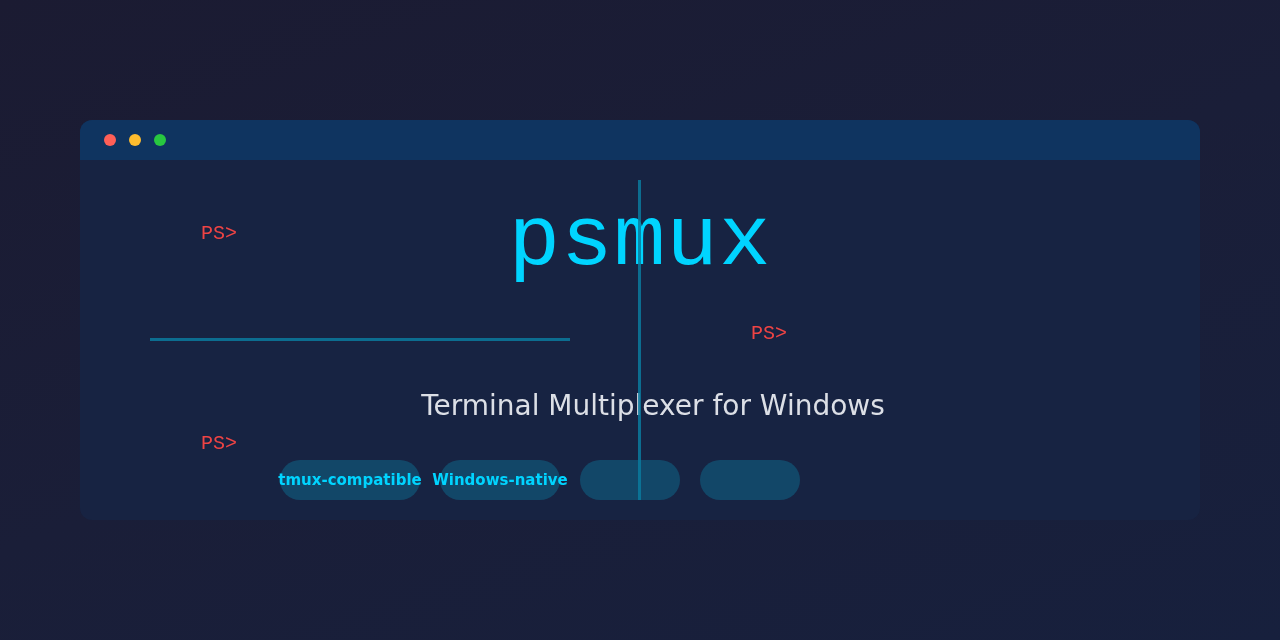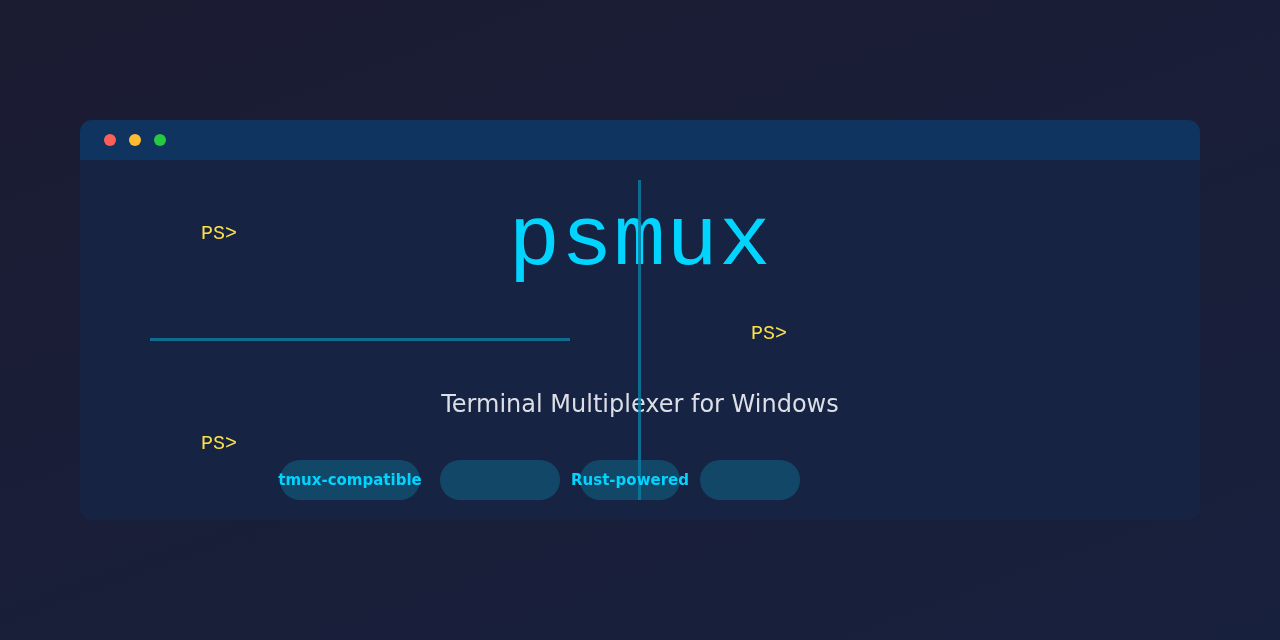--- a/index.html
+++ b/index.html
@@ -24,30 +24,30 @@
     .hline {
       position: absolute; left: 70px; top: 218px; width: 420px; height: 3px;
       background: #0b7a9e; opacity: 0.85;
     }
     .vline {
       position: absolute; left: 558px; top: 60px; width: 3px; height: 320px;
       background: #0b7a9e; opacity: 0.85; z-index: 1;
     }
     .prompt {
       position: absolute; font-family: "Liberation Mono", monospace;
-      font-size: 20px; color: #fde047; line-height: 1;
+      font-size: 20px; color: #ef4444; line-height: 1;
     }
     .title {
       position: absolute; left: 0; width: 1120px; top: 78px; text-align: center;
       font-family: "Liberation Mono", monospace; font-weight: normal;
       font-size: 86px; line-height: 1; color: #00d4ff; letter-spacing: 1px;
     }
     .subtitle {
-      position: absolute; left: 0; width: 1120px; top: 272px; text-align: center;
-      font-size: 24px; color: #dcdfe6; font-weight: normal; line-height: 1;
+      position: absolute; left: 13px; width: 1120px; top: 272px; text-align: center;
+      font-size: 28px; color: #dcdfe6; font-weight: normal; line-height: 1;
     }
     .pill {
       position: absolute; top: 340px; height: 40px; border-radius: 20px;
       background: rgba(14, 116, 150, 0.45);
     }
     .pill-text {
       position: absolute; top: 340px; height: 28px; line-height: 40px;
       text-align: center; white-space: nowrap; z-index: 2;
       font-size: 15px; font-weight: bold; color: #00d4ff;
     }
@@ -69,18 +69,18 @@
   <div class="prompt" style="left:671px; top:204px;">PS&gt;</div>
   <div class="prompt" style="left:121px; top:314px;">PS&gt;</div>
 
   <div class="title">psmux</div>
   <div class="subtitle">Terminal Multiplexer for Windows</div>
 
   <div class="pill" style="left:200px; width:140px;"></div>
   <div class="pill-text" style="left:190px; width:160px;">tmux-compatible</div>
 
   <div class="pill" style="left:360px; width:120px;"></div>
+  <div class="pill-text" style="left:340px; width:160px;">Windows-native</div>
 
   <div class="pill" style="left:500px; width:100px;"></div>
-  <div class="pill-text" style="left:470px; width:160px;">Rust-powered</div>
 
   <div class="pill" style="left:620px; width:100px;"></div>
 </div>
 
 </body></html>

